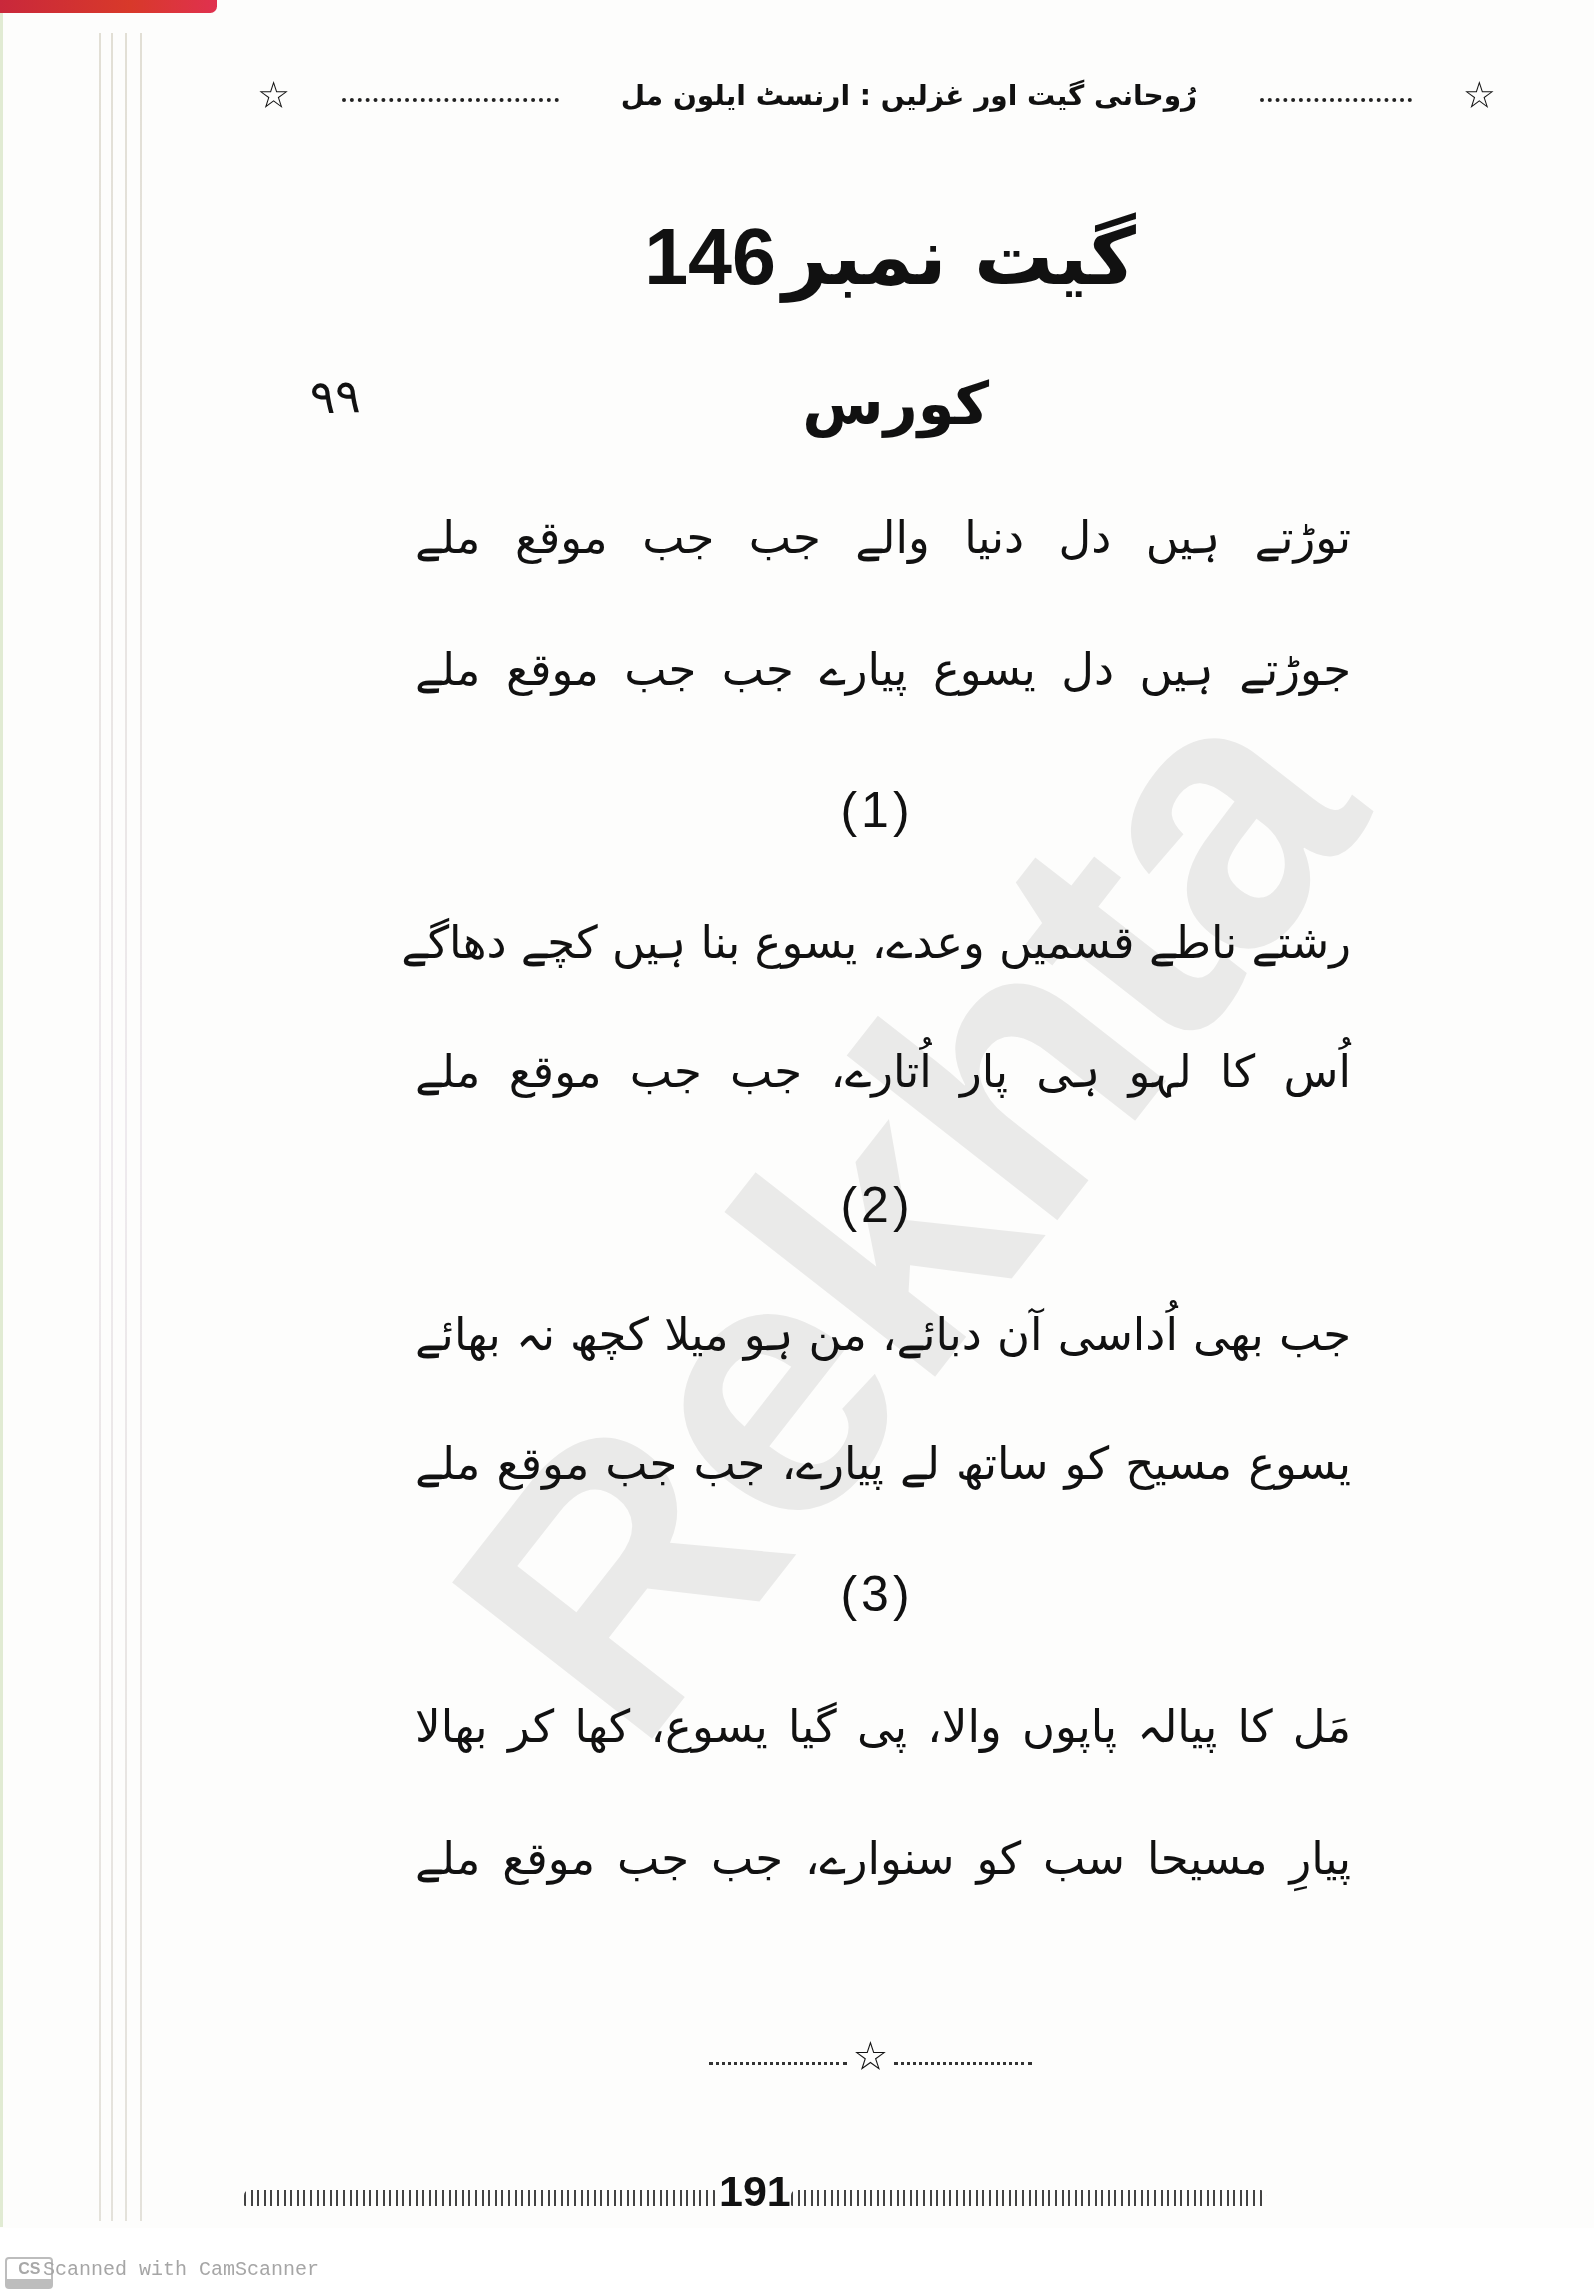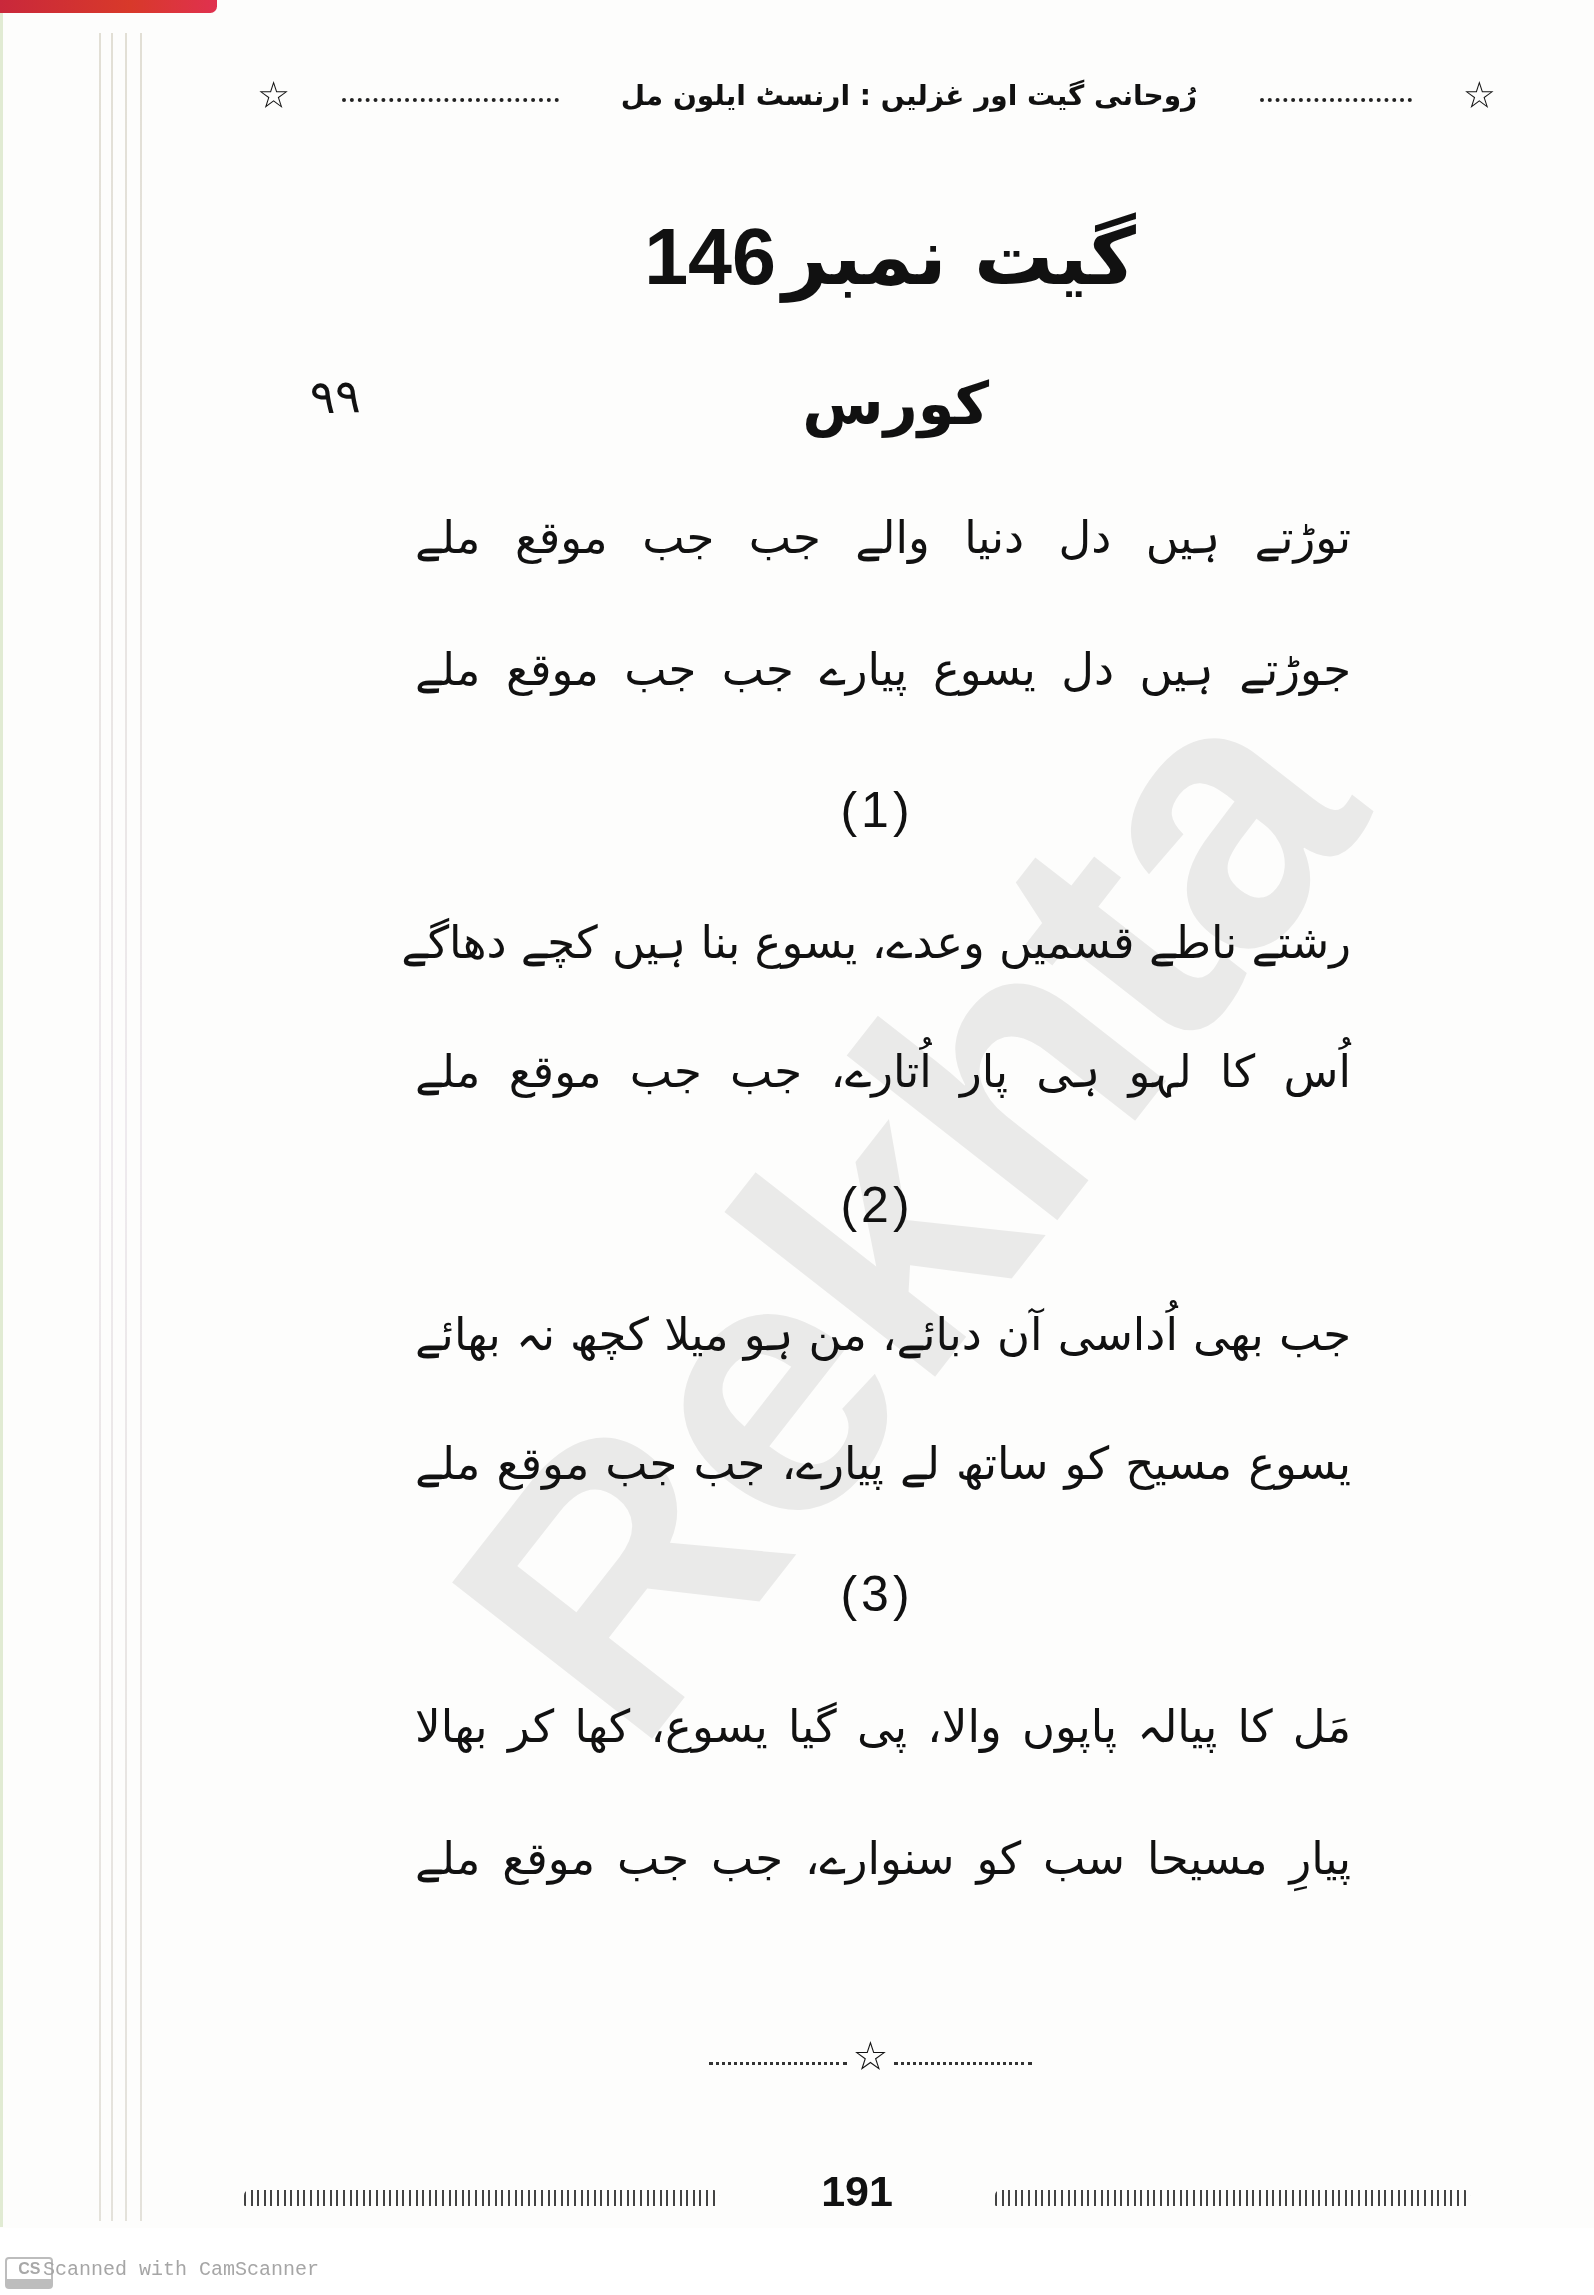--- a/index.html
+++ b/index.html
@@ -194,21 +194,21 @@
 
     
     .footer {
       position: absolute;
       top: 2165px;
       left: 244px;
       width: 1226px;
       height: 53px;
       display: flex;
       align-items: center;
-      justify-content: space-between;
+      justify-content: flex-start;
     }
     .footer .border-pattern {
       flex: 0 0 auto;
       width: 475px;
       height: 16px;
       background: repeating-linear-gradient(90deg, #222 0 2px, transparent 2px 6.6px);
       border-radius: 5.3px 5.3px 1.3px 1.3px;
       opacity: 0.85;
       margin-top: 12px;
     }

